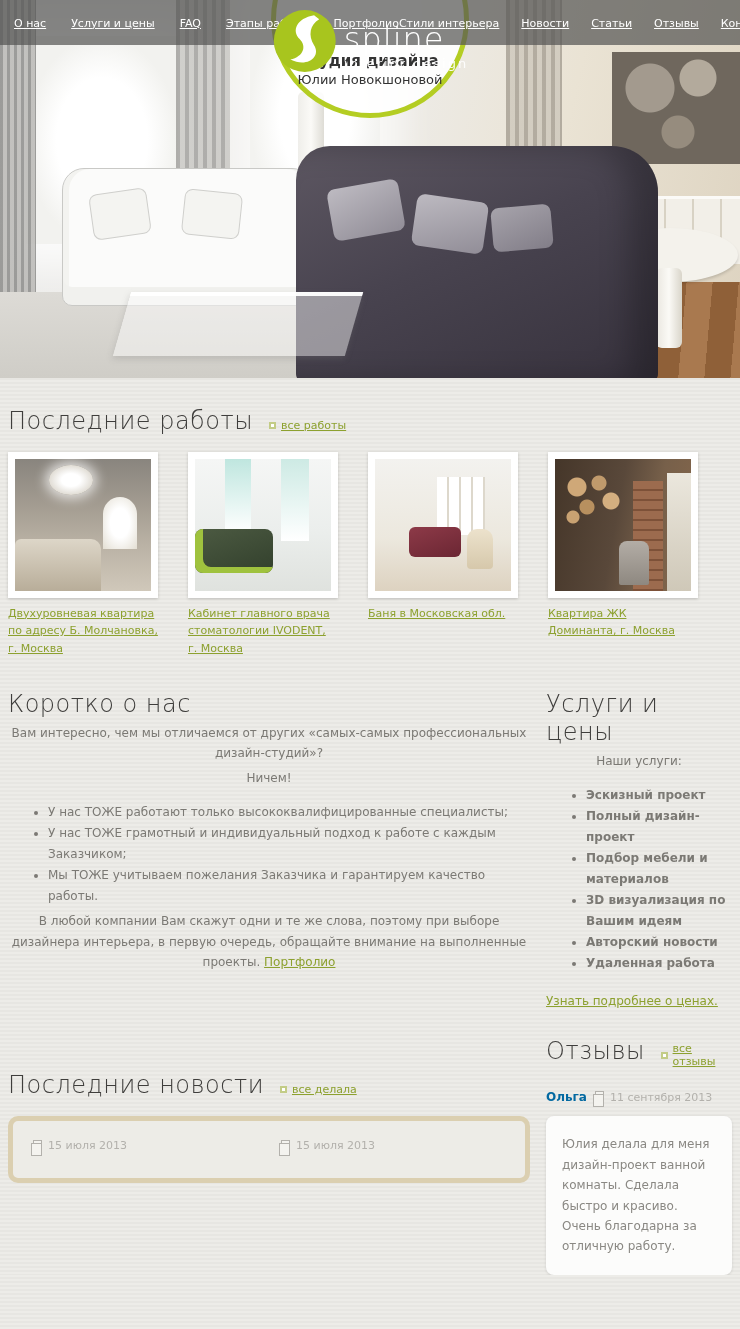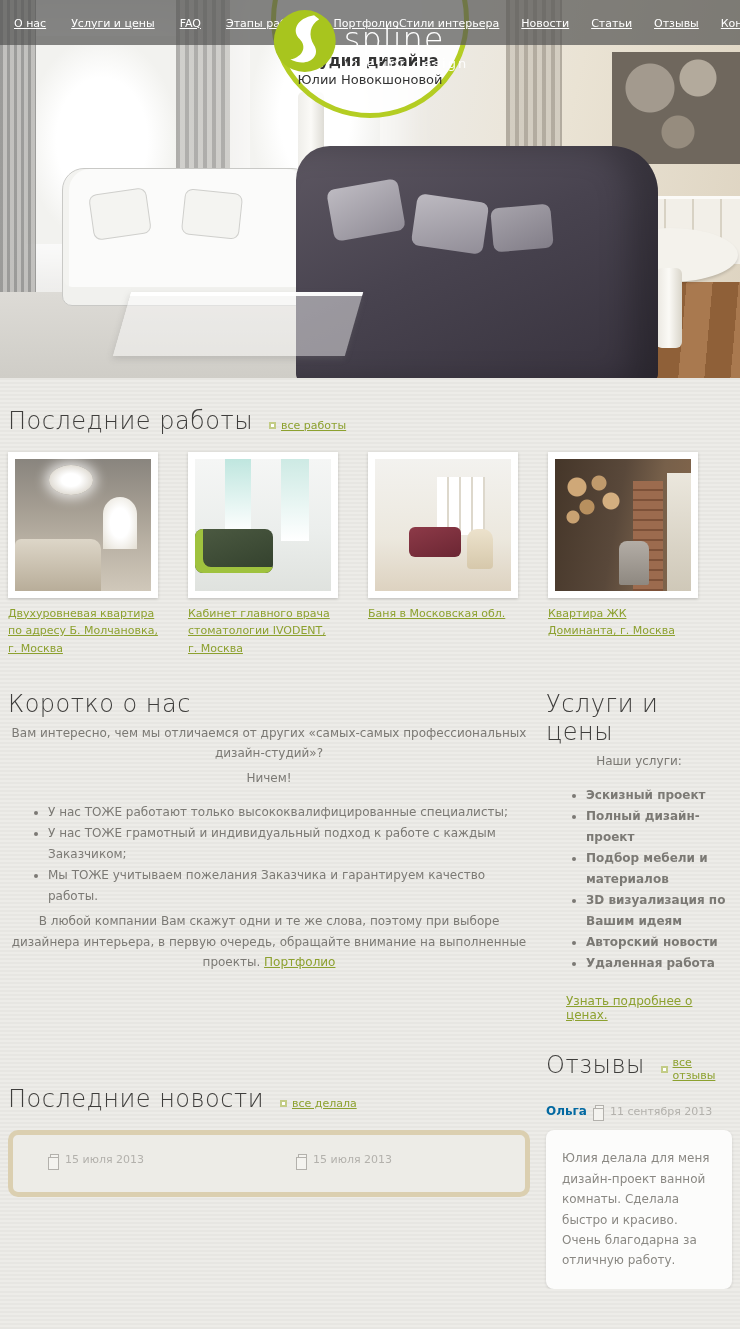--- a/index.html
+++ b/index.html
@@ -133,28 +133,28 @@
   
   .cols { display:flex; gap:16px; margin-top:34px; }
   .col-left { width:522px; }
   .col-right { flex:1; }
   p.body { margin-top:4px; line-height:1.7; color:#7b7974;text-align:center; }
   ul.dots { margin:14px 0 0 40px; line-height:1.75; }
   .green-link { color:#8da12f; text-decoration:underline; }
 
   .services-list { margin:12px 0 0 48px; line-height:1.8;font-weight:bold; }
   .list-label { margin-top:20px; }
-  .prices-link { display:inline-block; margin-top:20px;margin-left:20px; }
+  .prices-link { display:inline-block; margin-top:20px; }
 
   
   .news-head { margin-top:34px; }
   .news-box { margin-top:16px; border:5px solid #dbcfb0; border-radius:10px; background:#edece7;
     padding:18px 20px 26px; display:flex; gap:24px; }
   .news-item { flex:1; }
-  .date-row { display:flex; align-items:center; gap:6px; color:#b3b1ac; font-size:11px;margin-left:17px; }
+  .date-row { display:flex; align-items:center; gap:6px; color:#b3b1ac; font-size:11px; }
   .doc-icon { display:inline-block; width:9px; height:11px; border:1px solid #b3b1ac; position:relative; background:#f4f3ef; }
   .doc-icon::before { content:""; position:absolute; left:-3px; top:2px; width:9px; height:11px;
     border:1px solid #b3b1ac; background:#f4f3ef; }
 
   
   .review-meta { display:flex; align-items:center; gap:8px; margin-top:22px; }
   .review-author { font-weight:bold; color:#0369a1; font-size:12px; }
   .review-date { color:#b3b1ac; font-size:11px; display:flex; align-items:flex-start; gap:6px; }
   .review-bubble { margin-top:12px; background:#fcfcfb; border-radius:8px; padding:18px 16px;
     box-shadow:0 1px 3px rgba(0,0,0,.12); line-height:1.7; color:#8a8883; }

